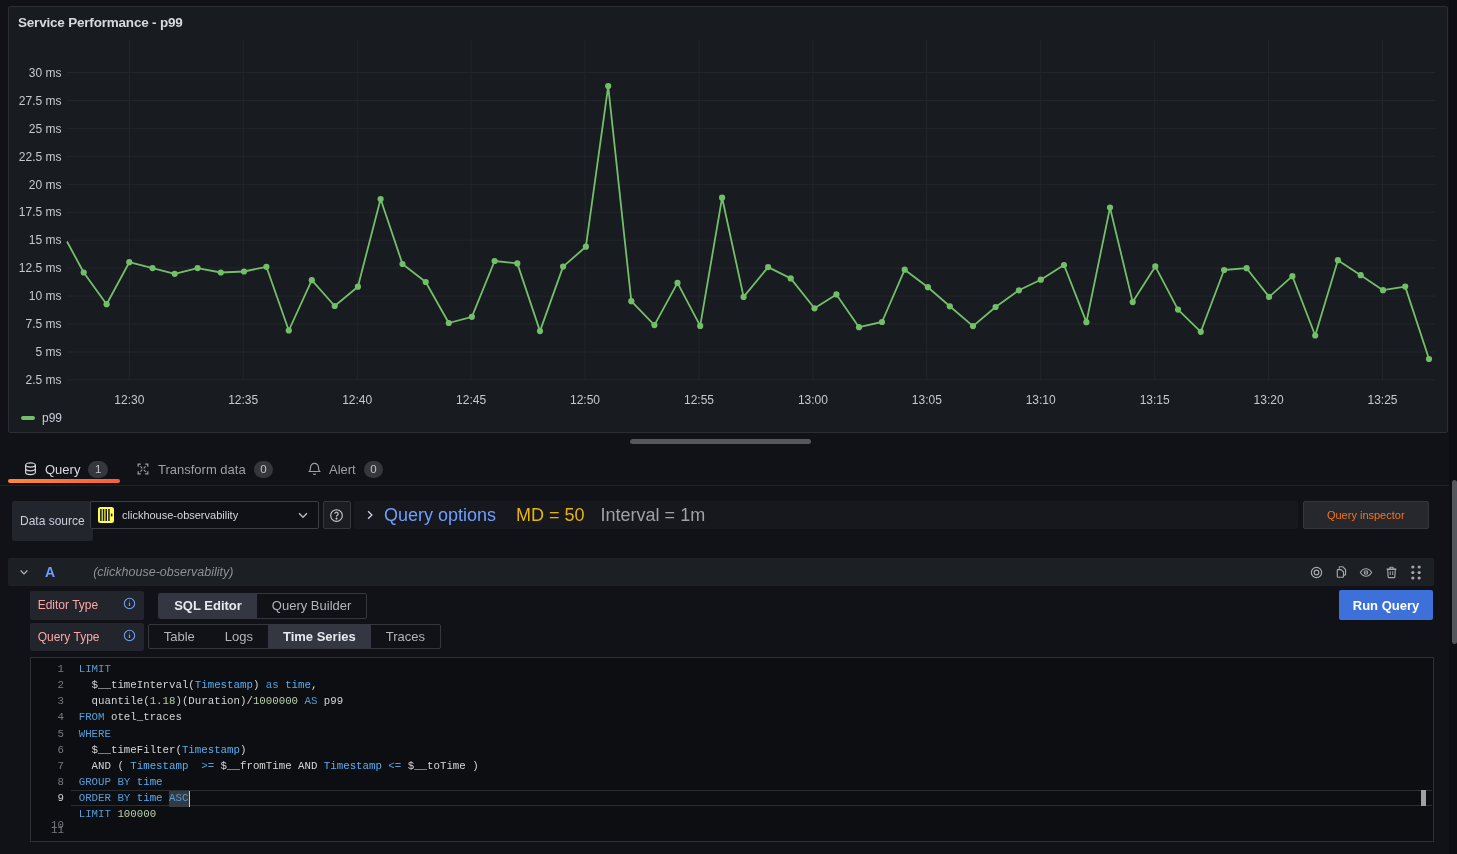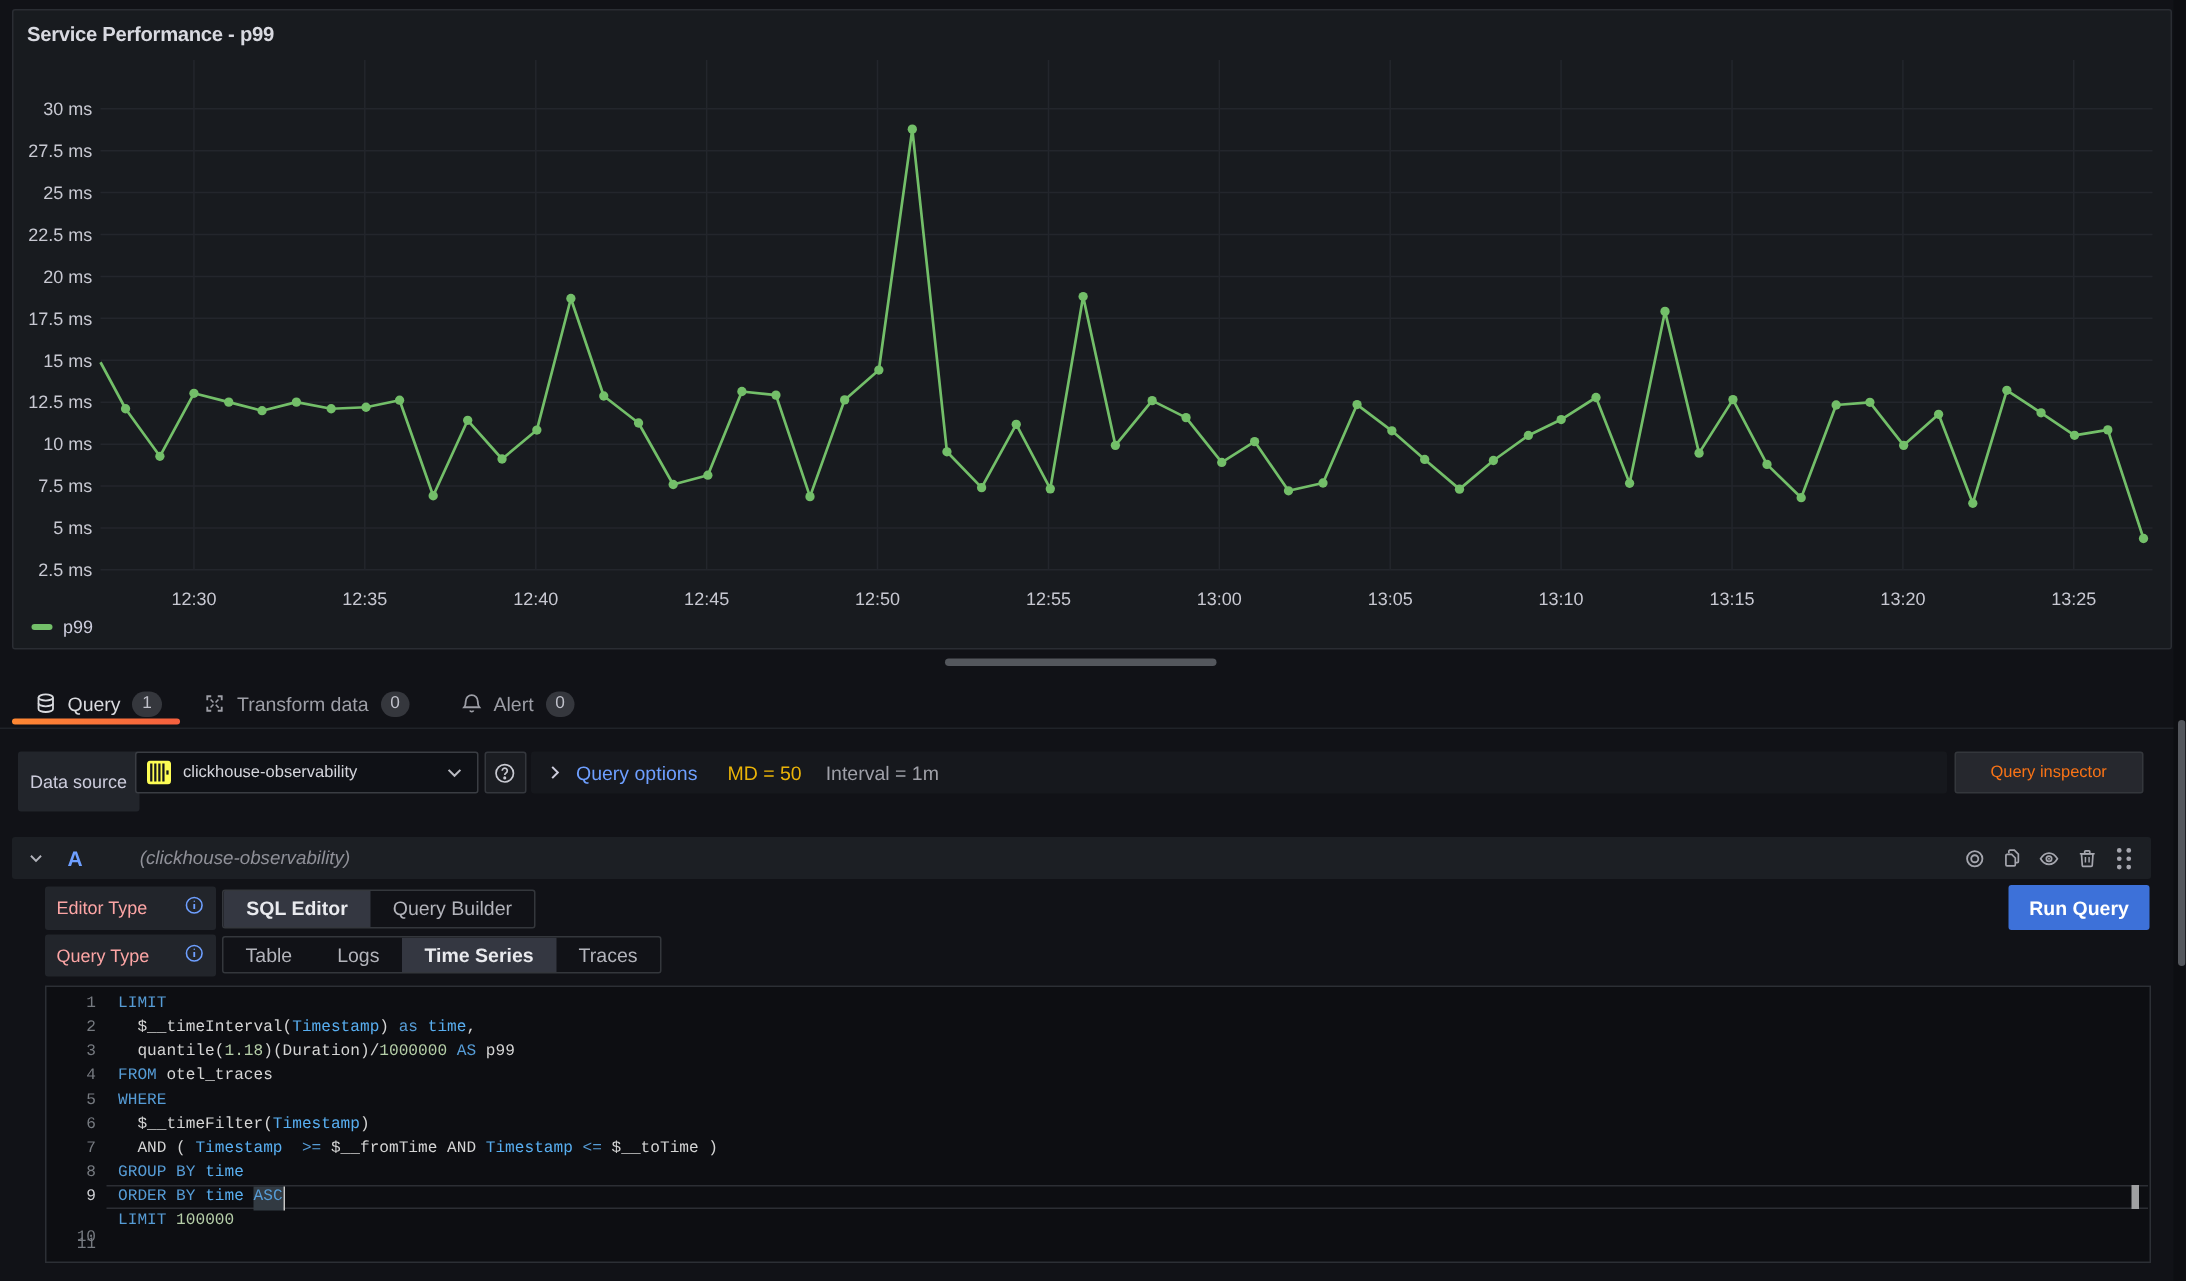--- a/index.html
+++ b/index.html
@@ -11,21 +11,21 @@
 .tabs{position:absolute;left:0;top:455px;width:1457px;height:31px;border-bottom:1px solid #202329}
 .tab{position:absolute;top:0;height:28px;display:flex;align-items:center;font-size:13px}
 .tab .ticon{margin-right:8px;display:flex}
 .badge{margin-left:8px;background:#35373d;color:#c0c1ca;font-size:11.5px;line-height:17px;padding:0 6.5px;border-radius:9px}
 .underline{position:absolute;left:8px;top:24px;width:112px;height:4px;border-radius:2px;background:linear-gradient(90deg,#ff8833 0%,#f55f3e 100%)}
 .lbl{background:#22252b;border-radius:2px;color:#ccccdc;font-size:12px;font-weight:500;display:flex;align-items:center;padding:0 8px}
 .bluelbl{color:#fca5a5}
 .dsrow{position:absolute;left:0;top:501px;width:1457px;height:28px}
 .dd{position:absolute;left:90px;top:0;width:229px;height:28px;background:#0f1116;border:1px solid #3a3d43;border-radius:2px;display:flex;align-items:center}
 .helpbtn{position:absolute;left:322.5px;top:0;width:28px;height:28px;background:#1b1d22;border:1px solid #34373d;border-radius:2px;display:flex;align-items:center;justify-content:center}
-.optbar{position:absolute;left:354px;top:0;width:944px;height:28px;background:#16181d;border-radius:2px;display:flex;align-items:center;font-size:13px}
+.optbar{position:absolute;left:354px;top:0;width:944px;height:28px;background:#16181d;border-radius:2px;display:flex;align-items:center;font-size:18px}
 .qinsp{position:absolute;left:1302.5px;top:0;width:126.5px;height:28px;background:#26282e;border:1px solid #34373c;border-radius:2px;color:#f97316;font-size:11px;font-weight:500;display:flex;align-items:center;justify-content:center}
 .rowhdr{position:absolute;left:8px;top:558px;width:1426px;height:28px;background:#1c1f24;border-radius:2px;display:flex;align-items:center}
 .ricons{position:absolute;right:11px;top:0;height:28px;display:flex;align-items:center;gap:11px}
 .frow{position:absolute;left:29.7px;height:29px;display:flex}
 .radio{display:flex;height:26px;margin-top:1.5px;border:1px solid #34373c;border-radius:2px;background:#111217;overflow:hidden}
 .radio .opt{display:flex;align-items:center;padding:0 15px;font-size:13px;color:#b3b4bb;white-space:nowrap}
 .radio .sel{background:#343741;color:#e9eaee;font-weight:700}
 .runq{position:absolute;left:1339px;top:590px;width:94px;height:30px;background:#3d71d9;border-radius:2px;color:#fff;font-size:13px;font-weight:700;display:flex;align-items:center;justify-content:center}
 .editor{position:absolute;left:30px;top:657px;width:1404px;height:184.5px;background:#0d0e12;border:1px solid #2c2f35;font-family:"Liberation Mono",monospace;font-size:10.75px}
 .cl{position:absolute;white-space:pre}
@@ -263,21 +263,21 @@
 </div>
 <div class="frow" style="top:591px;height:28.7px">
  <div class="lbl" style="width:114.5px">
       <span class="bluelbl">Editor Type</span>
       <span style="margin-left:auto"><svg width="13" height="13" viewBox="0 0 16 16" fill="none" stroke="#6e9fff" stroke-width="1.3">
           <circle cx="8" cy="8" r="6.4"></circle>
           <path d="M8 7v4" stroke-width="1.5"></path>
           <circle cx="8" cy="4.8" r=".6" fill="#6e9fff" stroke="none"></circle>
         </svg></span>
     </div>
- <div class="radio" style="margin-left:4px">
+ <div class="radio" style="margin-left:14px">
       <div class="opt sel">SQL Editor</div>
       <div class="opt">Query Builder</div>
     </div>
 </div>
 <div class="frow" style="top:622.7px;height:28.8px">
  <div class="lbl" style="width:114.5px">
       <span class="bluelbl">Query Type</span>
       <span style="margin-left:auto"><svg width="13" height="13" viewBox="0 0 16 16" fill="none" stroke="#6e9fff" stroke-width="1.3">
           <circle cx="8" cy="8" r="6.4"></circle>
           <path d="M8 7v4" stroke-width="1.5"></path>

